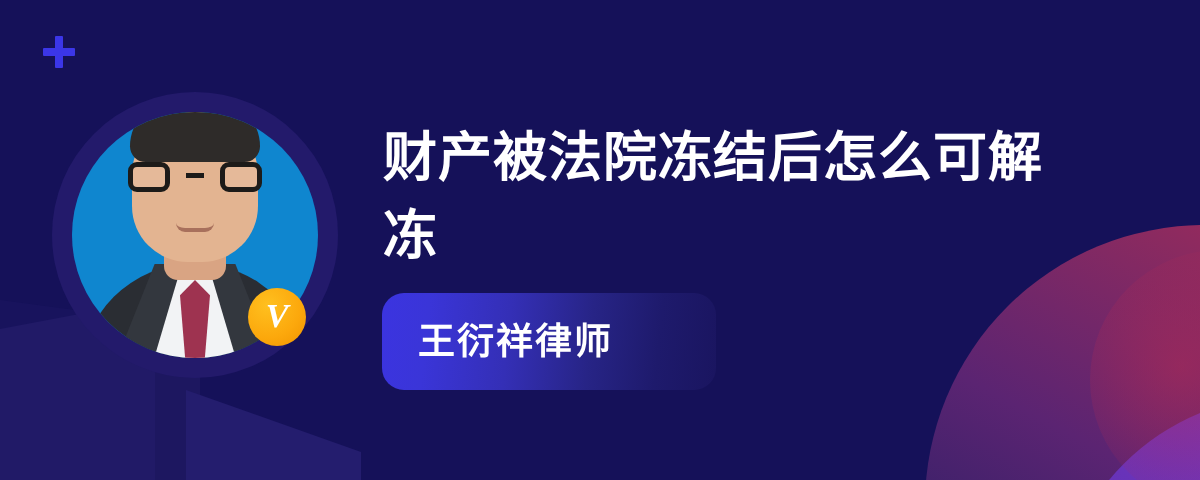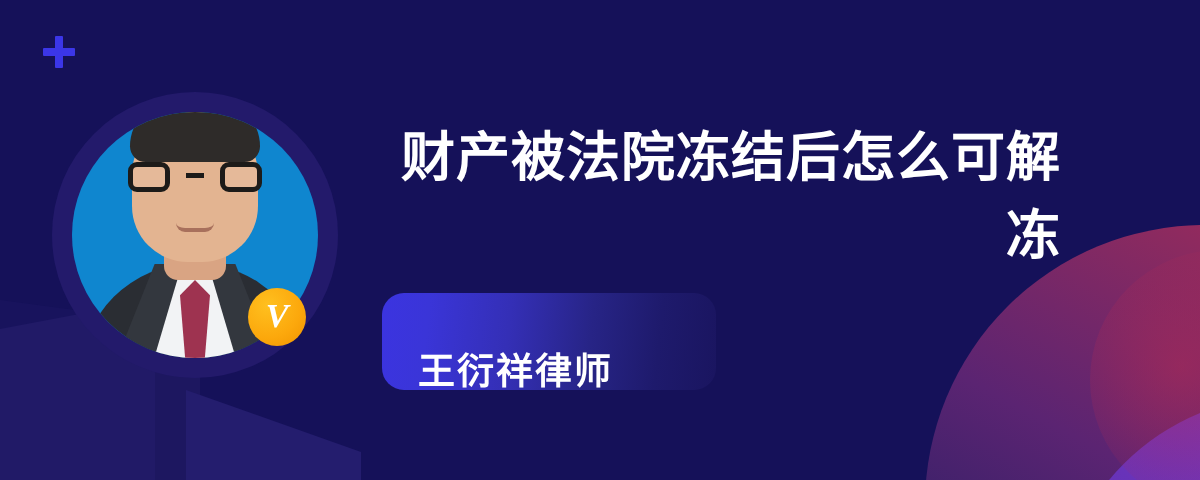--- a/index.html
+++ b/index.html
@@ -279,33 +279,32 @@
   }
   .headline {
     margin: 0;
     color: #ffffff;
     font-size: 54px;
     font-weight: 700;
     line-height: 78px;
     letter-spacing: 1px;
     width: 678px;
     word-break: break-all;
-    text-align: right;
   }
 
   .name-pill {
     position: absolute;
     left: 382px;
     top: 293px;
     width: 334px;
     height: 97px;
     border-radius: 22px;
     background: linear-gradient(96deg, #3b34e0 0%, #3a35d8 14%, #342fb6 38%, #272486 62%, #1e1a6c 82%, #1a1560 100%);
     display: flex;
-    align-items: flex-end;
+    align-items: center;
     padding-left: 36px;
   }
   .name-pill .name-text {
     color: #ffffff;
     font-size: 37px;
     font-weight: 700;
     letter-spacing: 2px;
     line-height: 1;
   }
 </style>

